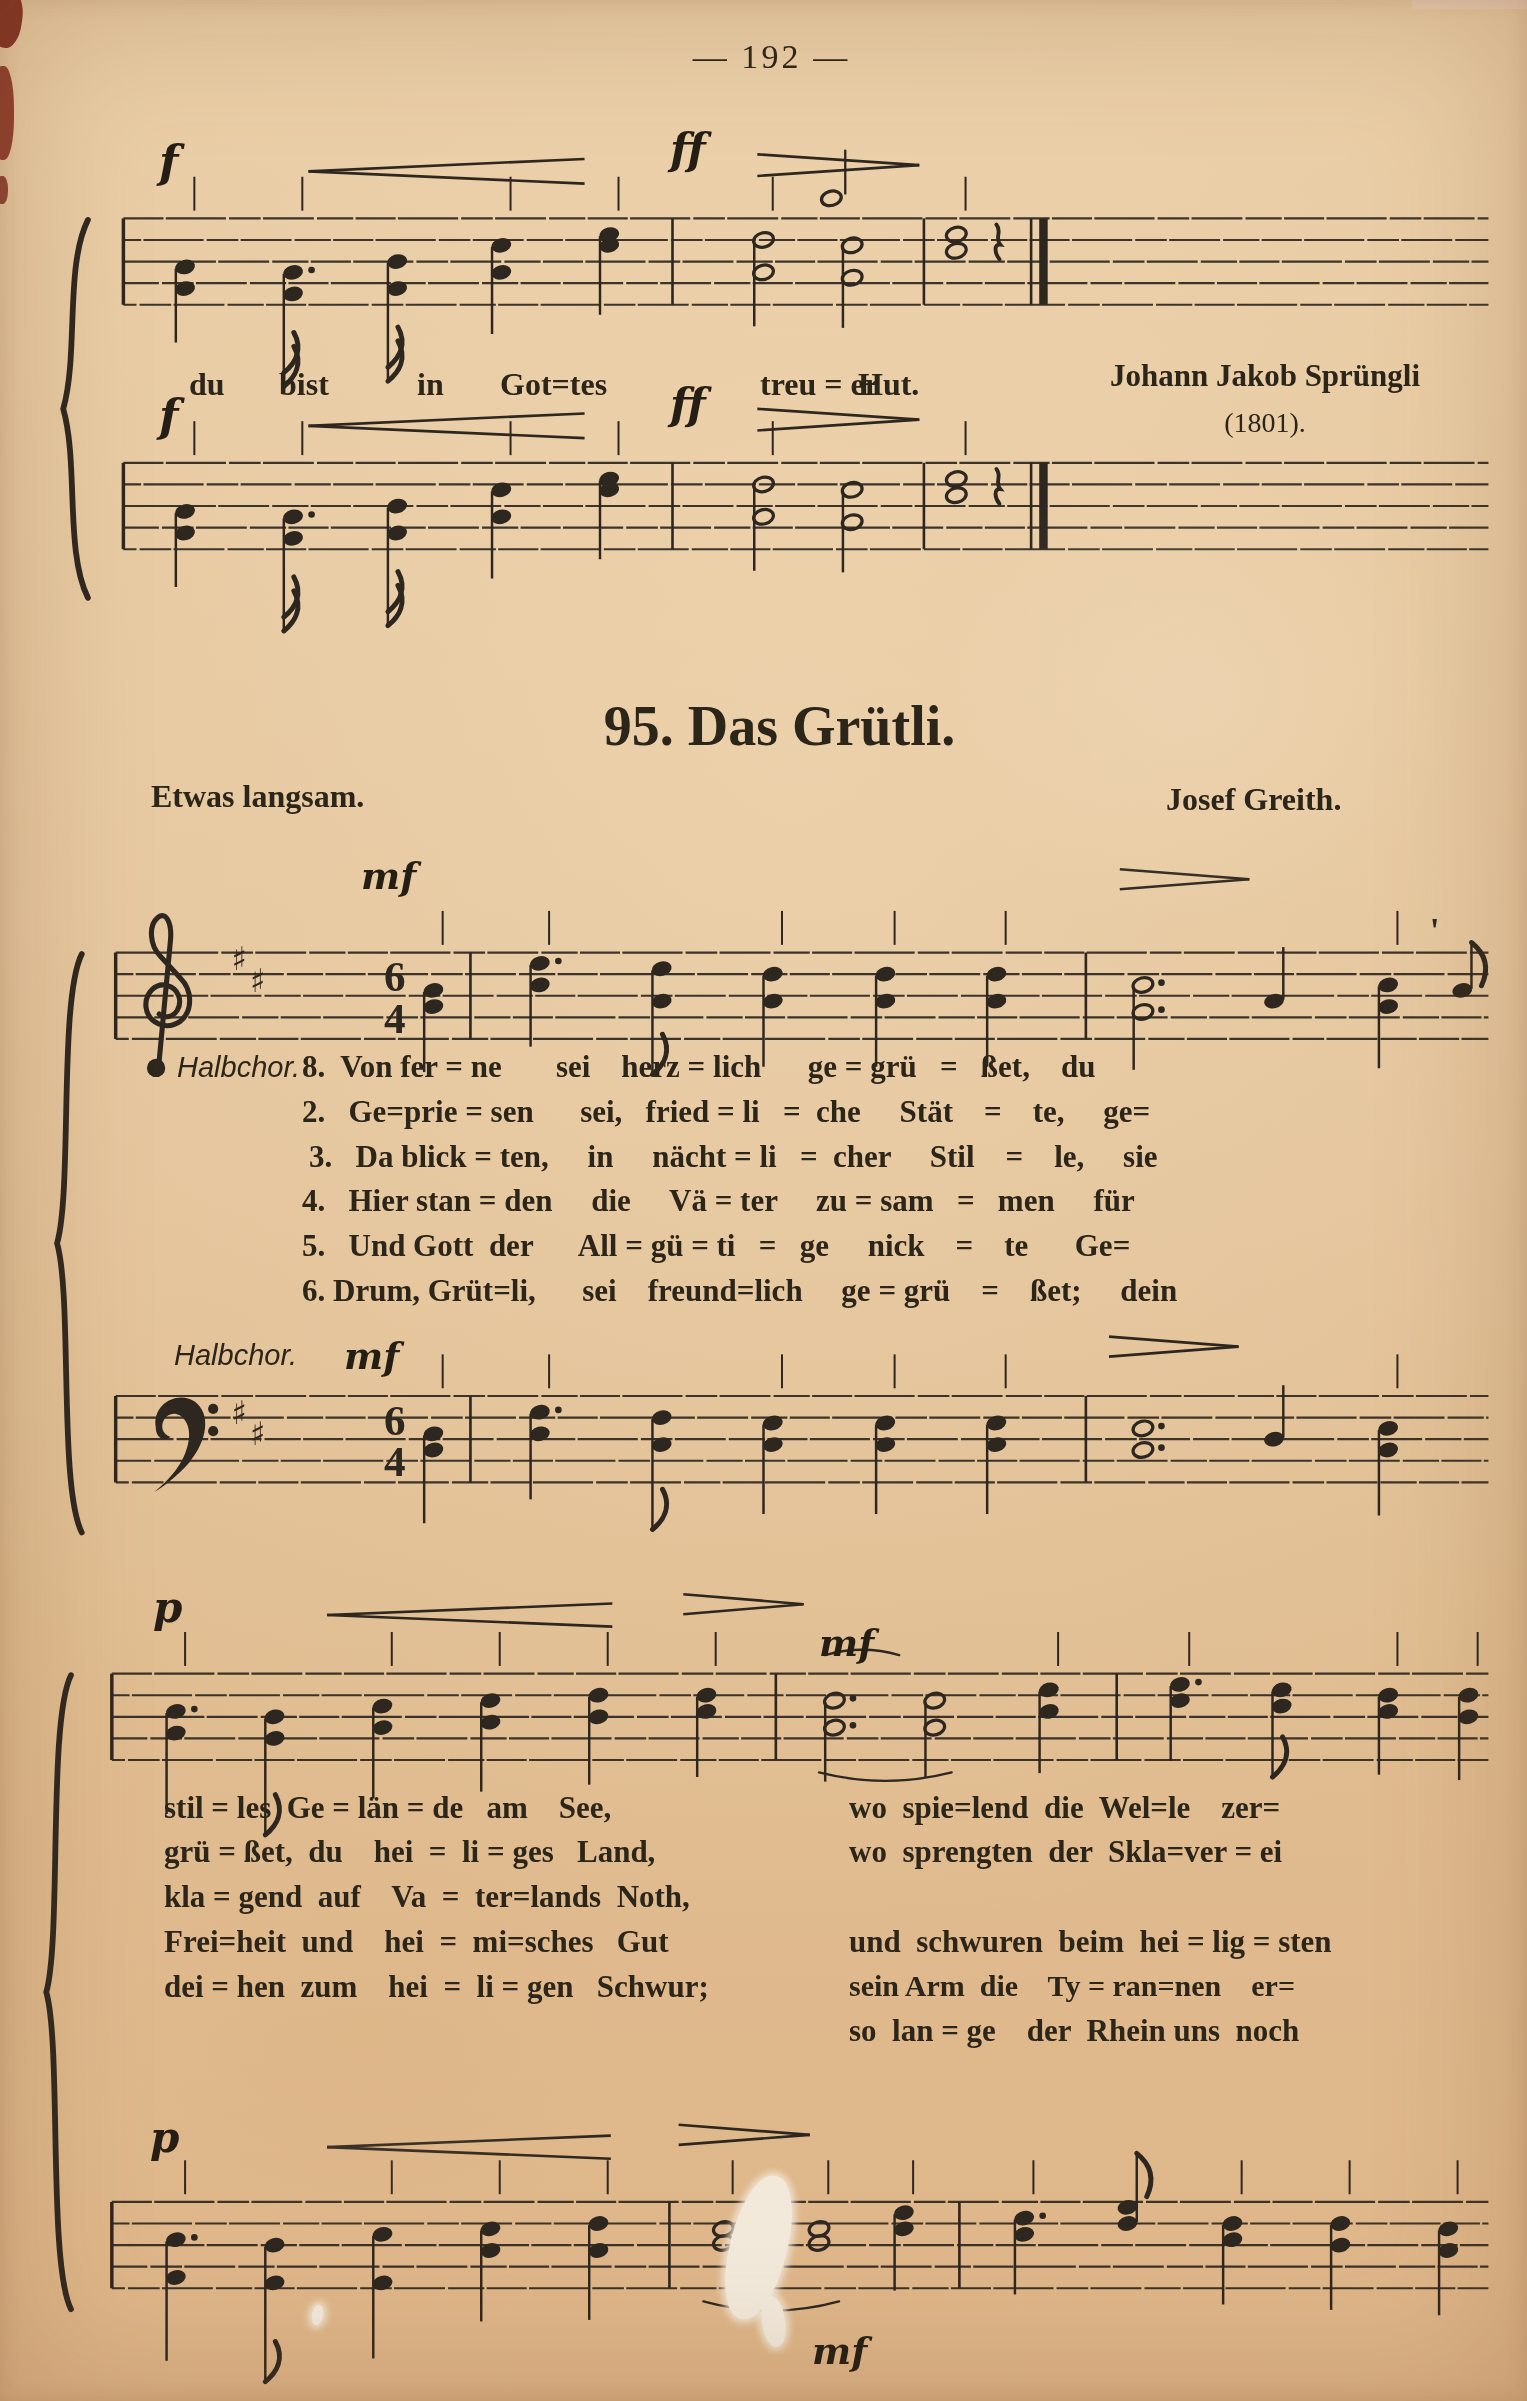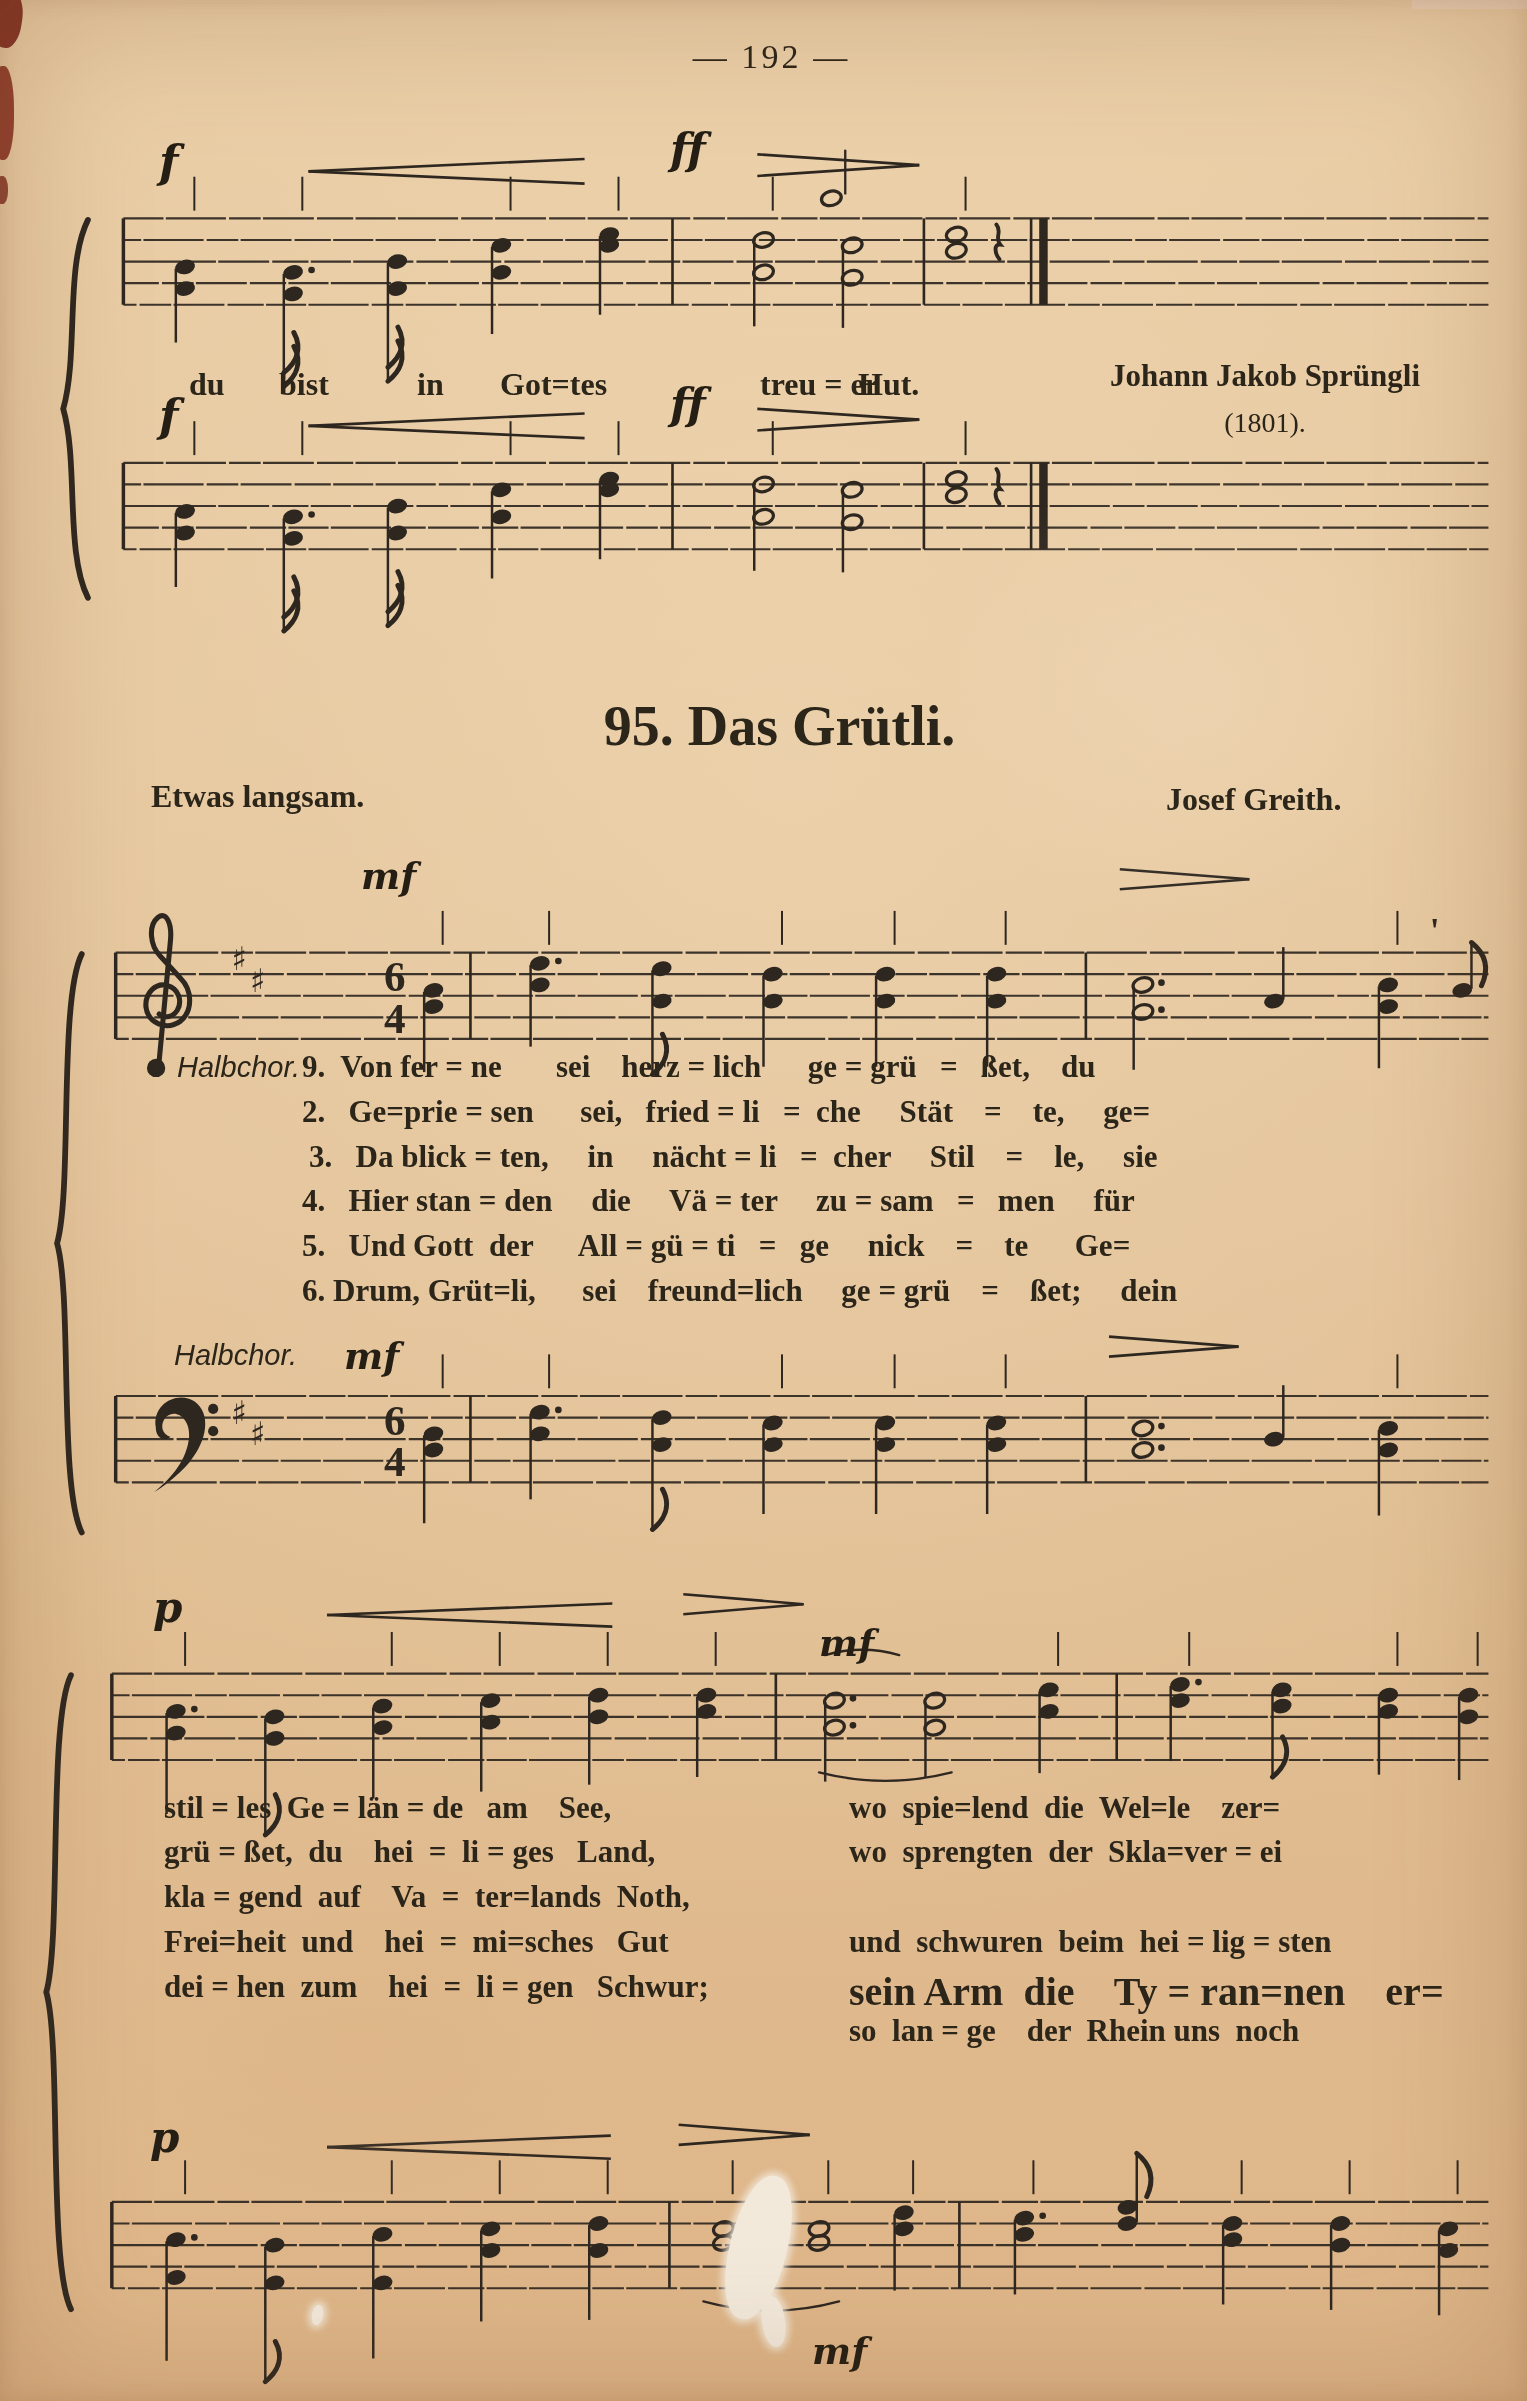--- a/index.html
+++ b/index.html
@@ -403,21 +403,21 @@
   <div class="t frak ctr" style="left:1049px;top:358px;width:432px;font-size:31px;">Johann Jakob Sprüngli</div>
   <div class="t ctr" style="left:1049px;top:407px;width:432px;font-size:28px;">(1801).</div>
 
   <div class="t frak ctr" style="left:471px;top:694px;width:617px;font-size:56px;">95. Das Grütli.</div>
   <div class="t frak" style="left:151px;top:778px;font-size:32px;">Etwas langsam.</div>
   <div class="t frak" style="left:1166px;top:781px;font-size:32px;">Josef Greith.</div>
 
   <div class="t dyn" style="left:361px;top:855px;font-size:37px;">mf</div>
   <div class="t it" style="left:177px;top:1051px;font-size:29px;">Halbchor.</div>
 
-  <div class="t frak" style="left:302px;top:1049px;font-size:31px;">9.  Von fer = ne       sei    herz = lich      ge = grü   =   ßet,    du</div>
+  <div class="t frak" style="left:302px;top:1049px;font-size:31px;">8.  Von fer = ne       sei    herz = lich      ge = grü   =   ßet,    du</div>
   <div class="t frak" style="left:302px;top:1094px;font-size:31px;">2.   Ge=prie = sen      sei,   fried = li   =  che     Stät    =    te,     ge=</div>
   <div class="t frak" style="left:302px;top:1139px;font-size:31px;margin-left:7px;">3.   Da blick = ten,     in     nächt = li   =  cher     Stil    =    le,     sie</div>
   <div class="t frak" style="left:302px;top:1183px;font-size:31px;">4.   Hier stan = den     die     Vä = ter     zu = sam   =   men     für</div>
   <div class="t frak" style="left:302px;top:1228px;font-size:31px;">5.   Und Gott  der      All = gü = ti   =   ge     nick    =    te      Ge=</div>
   <div class="t frak" style="left:302px;top:1273px;font-size:31px;">6. Drum, Grüt=li,      sei    freund=lich     ge = grü    =    ßet;     dein</div>
 
   <div class="t it" style="left:174px;top:1339px;font-size:29px;">Halbchor.</div>
   <div class="t dyn" style="left:344px;top:1335px;font-size:37px;">mf</div>
 
   <div class="t dyn" style="left:153px;top:1584px;font-size:42px;">p</div>
@@ -425,21 +425,21 @@
 
   <div class="t frak" style="left:164px;top:1790px;font-size:31px;">stil = les  Ge = län = de   am    See,</div>
   <div class="t frak" style="left:164px;top:1834px;font-size:31px;">grü = ßet,  du    hei  =  li = ges   Land,</div>
   <div class="t frak" style="left:164px;top:1879px;font-size:31px;">kla = gend  auf    Va  =  ter=lands  Noth,</div>
   <div class="t frak" style="left:164px;top:1924px;font-size:31px;">Frei=heit  und    hei  =  mi=sches   Gut</div>
   <div class="t frak" style="left:164px;top:1969px;font-size:31px;">dei = hen  zum    hei  =  li = gen   Schwur;</div>
 
   <div class="t frak" style="left:849px;top:1790px;font-size:31px;">wo  spie=lend  die  Wel=le    zer=</div>
   <div class="t frak" style="left:849px;top:1834px;font-size:31px;">wo  sprengten  der  Skla=ver = ei</div>
   <div class="t frak" style="left:849px;top:1924px;font-size:31px;">und  schwuren  beim  hei = lig = sten</div>
-  <div class="t frak" style="left:849px;top:1969px;font-size:40px;">sein Arm  die    Ty = ran=nen    er=</div>
+  <div class="t frak" style="left:849px;top:1969px;font-size:30px;">sein Arm  die    Ty = ran=nen    er=</div>
   <div class="t frak" style="left:849px;top:2013px;font-size:31px;">so  lan = ge    der  Rhein uns  noch</div>
 
   <div class="t dyn" style="left:150px;top:2114px;font-size:42px;">p</div>
   <div class="t dyn" style="left:812px;top:2330px;font-size:37px;">mf</div>
 
   <div class="tear" style="left:730px;top:2174px;width:57px;height:147px;transform:rotate(14deg);"></div>
   <div class="tear" style="left:762px;top:2296px;width:23px;height:51px;transform:rotate(-8deg);"></div>
   <div class="tear" style="left:312px;top:2305px;width:10.8px;height:20px;transform:rotate(10deg);"></div>
 
 </div>

